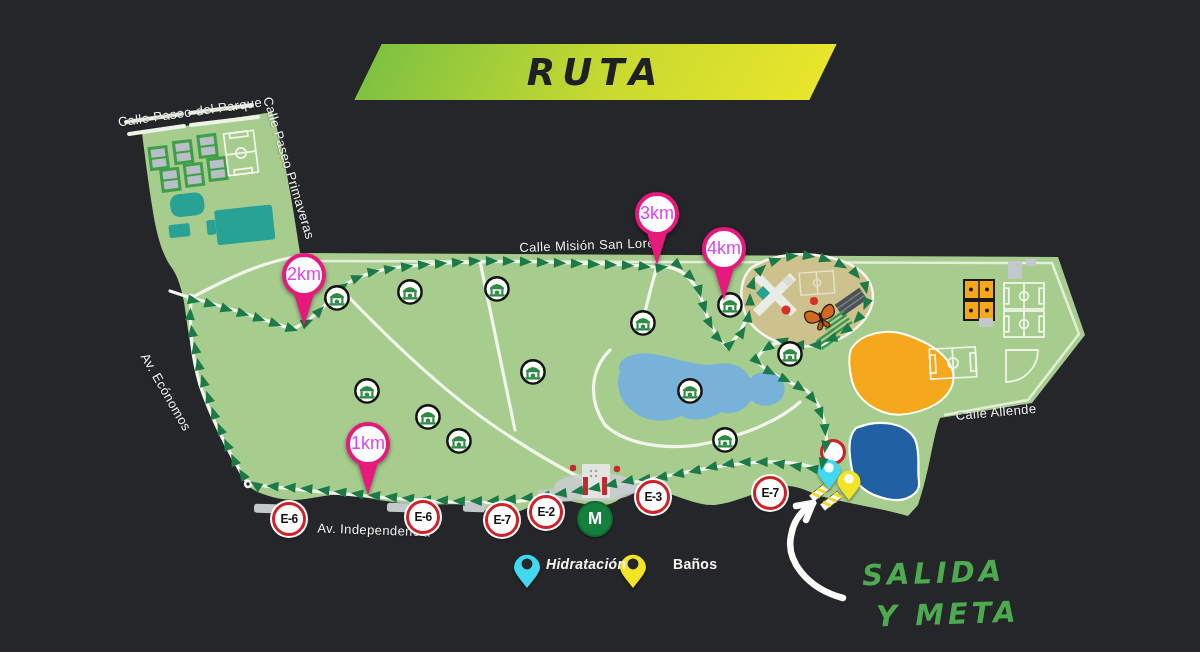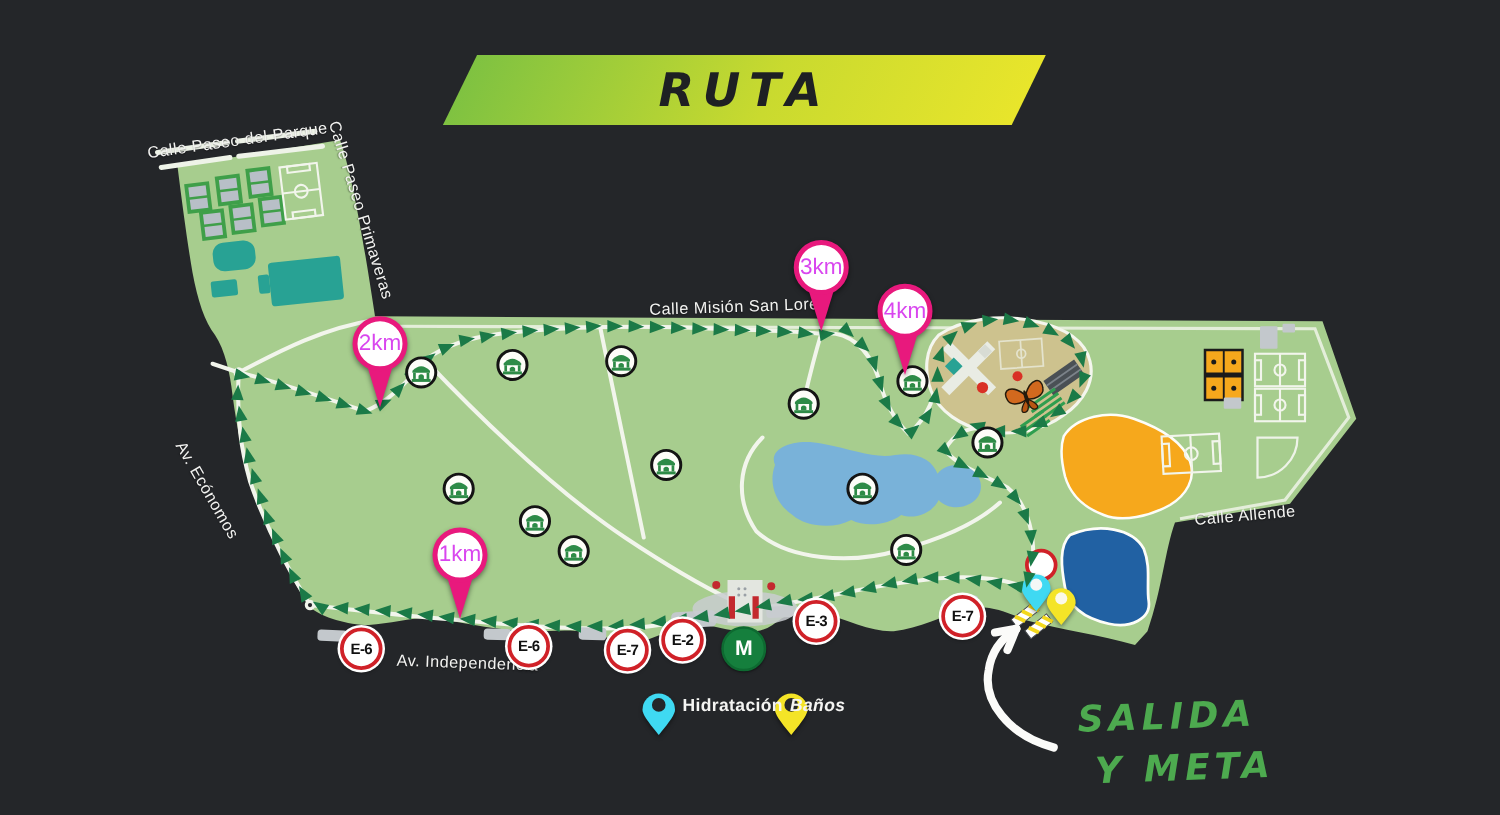--- a/index.html
+++ b/index.html
@@ -567,19 +567,19 @@
       <div class="station" style="left: 485px; top: 503px;">E-7</div>
       <div class="station" style="left: 529px; top: 495px;">E-2</div>
       <div class="station" style="left: 636px; top: 480px;">E-3</div>
       <div class="station" style="left: 753px; top: 476px;">E-7</div>
     </div>
 
   <div class="logo" style="left:577px;top:501px;">
     <span>M</span>
   </div>
 
-  <span class="legend-label" style="left:546px;top:556px;">Hidratación</span>
-  <span class="legend-label" style="left:632px;top:556px;font-style:italic;">Baños</span>
+  <span class="legend-label" style="left:546px;top:556px;font-style:italic;">Hidratación</span>
+  <span class="legend-label" style="left:673px;top:556px;">Baños</span>
 
   <div class="salida" style="left:862px;top:556px;">SALIDA</div>
   <div class="salida" style="left:876px;top:597px;">Y META</div>
 
 </div>
 
 </body></html>

